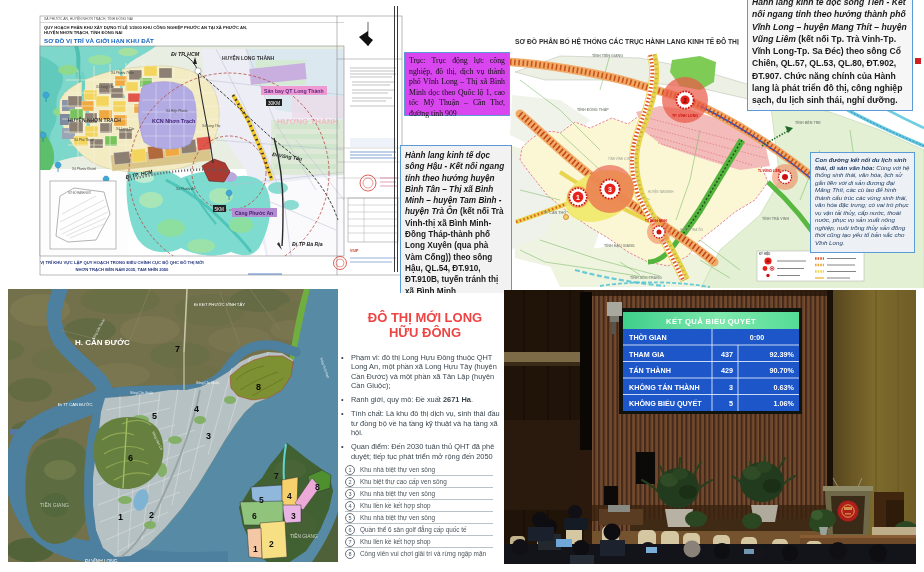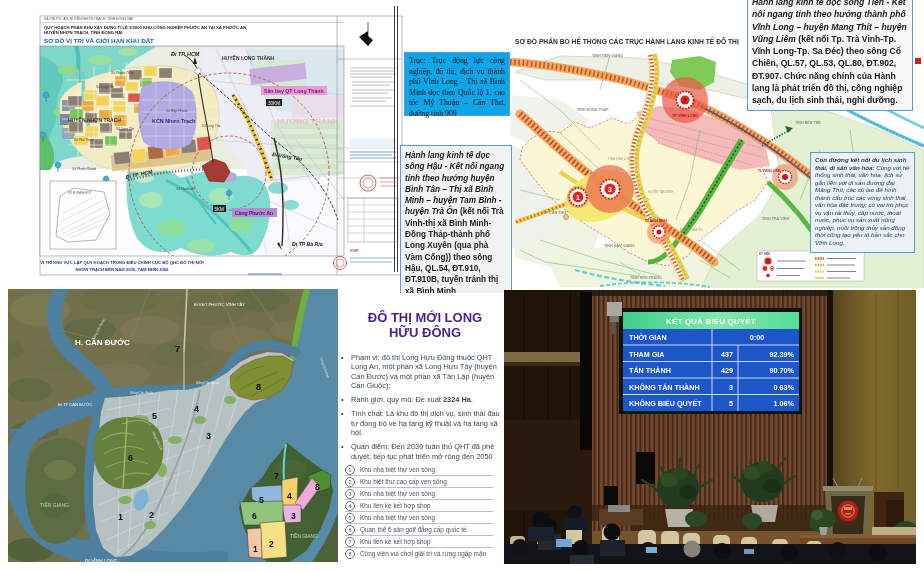--- a/index.html
+++ b/index.html
@@ -474,21 +474,21 @@
     <path d="M520,250 L545,262"></path>
           <path d="M620,262 L640,275"></path>
   </g>
 
   <rect x="915" y="58" width="6" height="6" fill="#cc2222"></rect>
   </g>
 </svg>
 
   <div class="abs" style="left:119px;top:38px;width:240px;font-size:6.7px;font-weight:bold;color:#2d2d2d;white-space:nowrap">SƠ ĐỒ PHÂN BỐ HỆ THỐNG CÁC TRỤC HÀNH LANG KINH TẾ ĐÔ THỊ</div>
 
-  <div class="abs" style="left:8px;top:52px;width:96px;height:56px;background:#0ea5e9;border:1px solid #5b9bd5;padding:3px 4px;font-family:'Liberation Serif',serif;font-size:7.8px;line-height:10.6px;text-align:justify;color:#111">Trục: Trục động lực công nghiệp, đô thị, dịch vụ thành phố Vĩnh Long – Thị xã Bình Minh dọc theo Quốc lộ 1, cao tốc Mỹ Thuận – Cần Thơ, đường tỉnh 909</div>
+  <div class="abs" style="left:8px;top:52px;width:96px;height:56px;background:#d946ef;border:1px solid #5b9bd5;padding:3px 4px;font-family:'Liberation Serif',serif;font-size:7.8px;line-height:10.6px;text-align:justify;color:#111">Trục: Trục động lực công nghiệp, đô thị, dịch vụ thành phố Vĩnh Long – Thị xã Bình Minh dọc theo Quốc lộ 1, cao tốc Mỹ Thuận – Cần Thơ, đường tỉnh 909</div>
 
   <div class="abs" style="left:4px;top:145px;width:102px;height:139px;background:#f2f2f2;border:1px solid #5b9bd5;border-bottom:none;padding:4px 4px;font-size:8.2px;line-height:11.3px;font-weight:bold;font-style:italic;color:#1a1a1a;overflow:hidden"><i>Hành lang kinh tế dọc sông Hậu - Kết nối ngang tỉnh theo hướng huyện Bình Tân – Thị xã Bình Minh – huyện Tam Bình - huyện Trà Ôn</i> <span style="font-style:normal">(kết nối Trà Vinh-thị xã Bình Minh-Đồng Tháp-thành phố Long Xuyên (qua phà Vàm Cống)) theo sông Hậu, QL.54, ĐT.910, ĐT.910B, tuyến tránh thị xã Bình Minh</span></div>
 
   <div class="abs" style="left:351px;top:-7px;width:156px;height:112px;background:#f6f6f6;border:1px solid #5b9bd5;padding:2px 4px;font-size:8.6px;line-height:12.3px;font-weight:bold;color:#1a1a1a;overflow:hidden"><i>Hành lang kinh tế dọc sông Tiền - Kết nối ngang tỉnh theo hướng thành phố Vĩnh Long – huyện Mang Thít – huyện Vũng Liêm</i> <span style="font-weight:600">(kết nối Tp. Trà Vinh-Tp. Vĩnh Long-Tp. Sa Đéc) theo sông Cổ Chiên, QL.57, QL.53, QL.80, ĐT.902, ĐT.907. Chức năng chính của Hành lang là phát triển đô thị, công nghiệp sạch, du lịch sinh thái, nghỉ dưỡng.</span></div>
 
   <div class="abs" style="left:414px;top:152px;width:95px;height:93px;background:#edf0f4;border:1px solid #5b9bd5;padding:3px 4px;font-size:6.2px;line-height:7.55px;font-style:italic;color:#17365d"><b>Con đường kết nối du lịch sinh thái, di sản văn hóa:</b> Cùng với hệ thống sinh thái, văn hóa, lịch sử gắn liền với di sản đương đại Măng Thít, các cù lao để hình thành cấu trúc các vùng sinh thái, văn hóa đặc trưng; có vai trò phục vụ vận tải thủy, cấp nước, thoát nước, phục vụ sản xuất nông nghiệp, nuôi trồng thủy sản đồng thời cũng tạo yếu tố bản sắc cho Vĩnh Long.</div>
 </div>
 
 <div class="abs" id="bl" style="left:0;top:285px;width:345px;height:287px">
 <svg width="345" height="287" viewBox="0 285 345 287" xmlns="http://www.w3.org/2000/svg">
@@ -673,25 +673,25 @@
           <text x="118" y="520">1</text>
     <text x="149" y="518">2</text>
           <text x="175" y="352">7</text>
   </g>
   </g>
 </svg>
 </div>
 
 <div class="abs" id="mid" style="left:339px;top:290px;width:165px;height:282px">
 
-  <div class="abs" style="left:0;top:20px;width:172px;text-align:center;color:#4c1d95;font-size:13px;font-weight:bold;line-height:15px">ĐÔ THỊ MỚI LONG<br>HỮU ĐÔNG</div>
+  <div class="abs" style="left:0;top:20px;width:172px;text-align:center;color:#ef4444;font-size:13px;font-weight:bold;line-height:15px">ĐÔ THỊ MỚI LONG<br>HỮU ĐÔNG</div>
 
   <div class="abs" style="left:2px;top:63px;width:162px;font-size:7.4px;line-height:9.3px;color:#39454d">
     <div style="position:relative;padding-left:10px;margin-bottom:5px"><span style="position:absolute;left:0">•</span>Phạm vi: đô thị Long Hựu Đông thuộc QHT Long An, một phần xã Long Hựu Tây (huyện Cần Đước) và một phần xã Tân Lập (huyện Cần Giuộc);</div>
-    <div style="position:relative;padding-left:10px;margin-bottom:5px"><span style="position:absolute;left:0">•</span>Ranh giới, quy mô: Đề xuất <b>2324 Ha</b>.</div>
+    <div style="position:relative;padding-left:10px;margin-bottom:5px"><span style="position:absolute;left:0">•</span>Ranh giới, quy mô: Đề xuất <b>2671 Ha</b>.</div>
     <div style="position:relative;padding-left:10px;margin-bottom:5px"><span style="position:absolute;left:0">•</span>Tính chất: Là khu đô thị dịch vụ, sinh thái đầu tư đồng bộ về hạ tầng kỹ thuật và hạ tầng xã hội.</div>
     <div style="position:relative;padding-left:10px"><span style="position:absolute;left:0">•</span>Quan điểm:  Đến 2030 tuân thủ QHT đã phê duyệt; tiếp tục phát triển mở rộng đến 2050</div>
   </div>
 
   <div class="abs" style="left:6px;top:174px;width:148px;font-size:6.4px;color:#4a545a">
     <div style="border-bottom:1px solid #b9c2c6;padding:2px 0 2px 15px;position:relative;height:7px"><span style="position:absolute;left:0;top:1px;width:8px;height:8px;border:1px solid #6a737a;border-radius:50%;text-align:center;font-size:5.5px;line-height:8px">1</span>Khu nhà biệt thự ven sông</div>
     <div style="border-bottom:1px solid #b9c2c6;padding:2px 0 2px 15px;position:relative;height:7px"><span style="position:absolute;left:0;top:1px;width:8px;height:8px;border:1px solid #6a737a;border-radius:50%;text-align:center;font-size:5.5px;line-height:8px">2</span>Khu biệt thự cao cấp ven sông</div>
     <div style="border-bottom:1px solid #b9c2c6;padding:2px 0 2px 15px;position:relative;height:7px"><span style="position:absolute;left:0;top:1px;width:8px;height:8px;border:1px solid #6a737a;border-radius:50%;text-align:center;font-size:5.5px;line-height:8px">3</span>Khu nhà biệt thự ven sông</div>
     <div style="border-bottom:1px solid #b9c2c6;padding:2px 0 2px 15px;position:relative;height:7px"><span style="position:absolute;left:0;top:1px;width:8px;height:8px;border:1px solid #6a737a;border-radius:50%;text-align:center;font-size:5.5px;line-height:8px">4</span>Khu liền kề kết hợp shop</div>
     <div style="border-bottom:1px solid #b9c2c6;padding:2px 0 2px 15px;position:relative;height:7px"><span style="position:absolute;left:0;top:1px;width:8px;height:8px;border:1px solid #6a737a;border-radius:50%;text-align:center;font-size:5.5px;line-height:8px">5</span>Khu nhà biệt thự ven sông</div>

